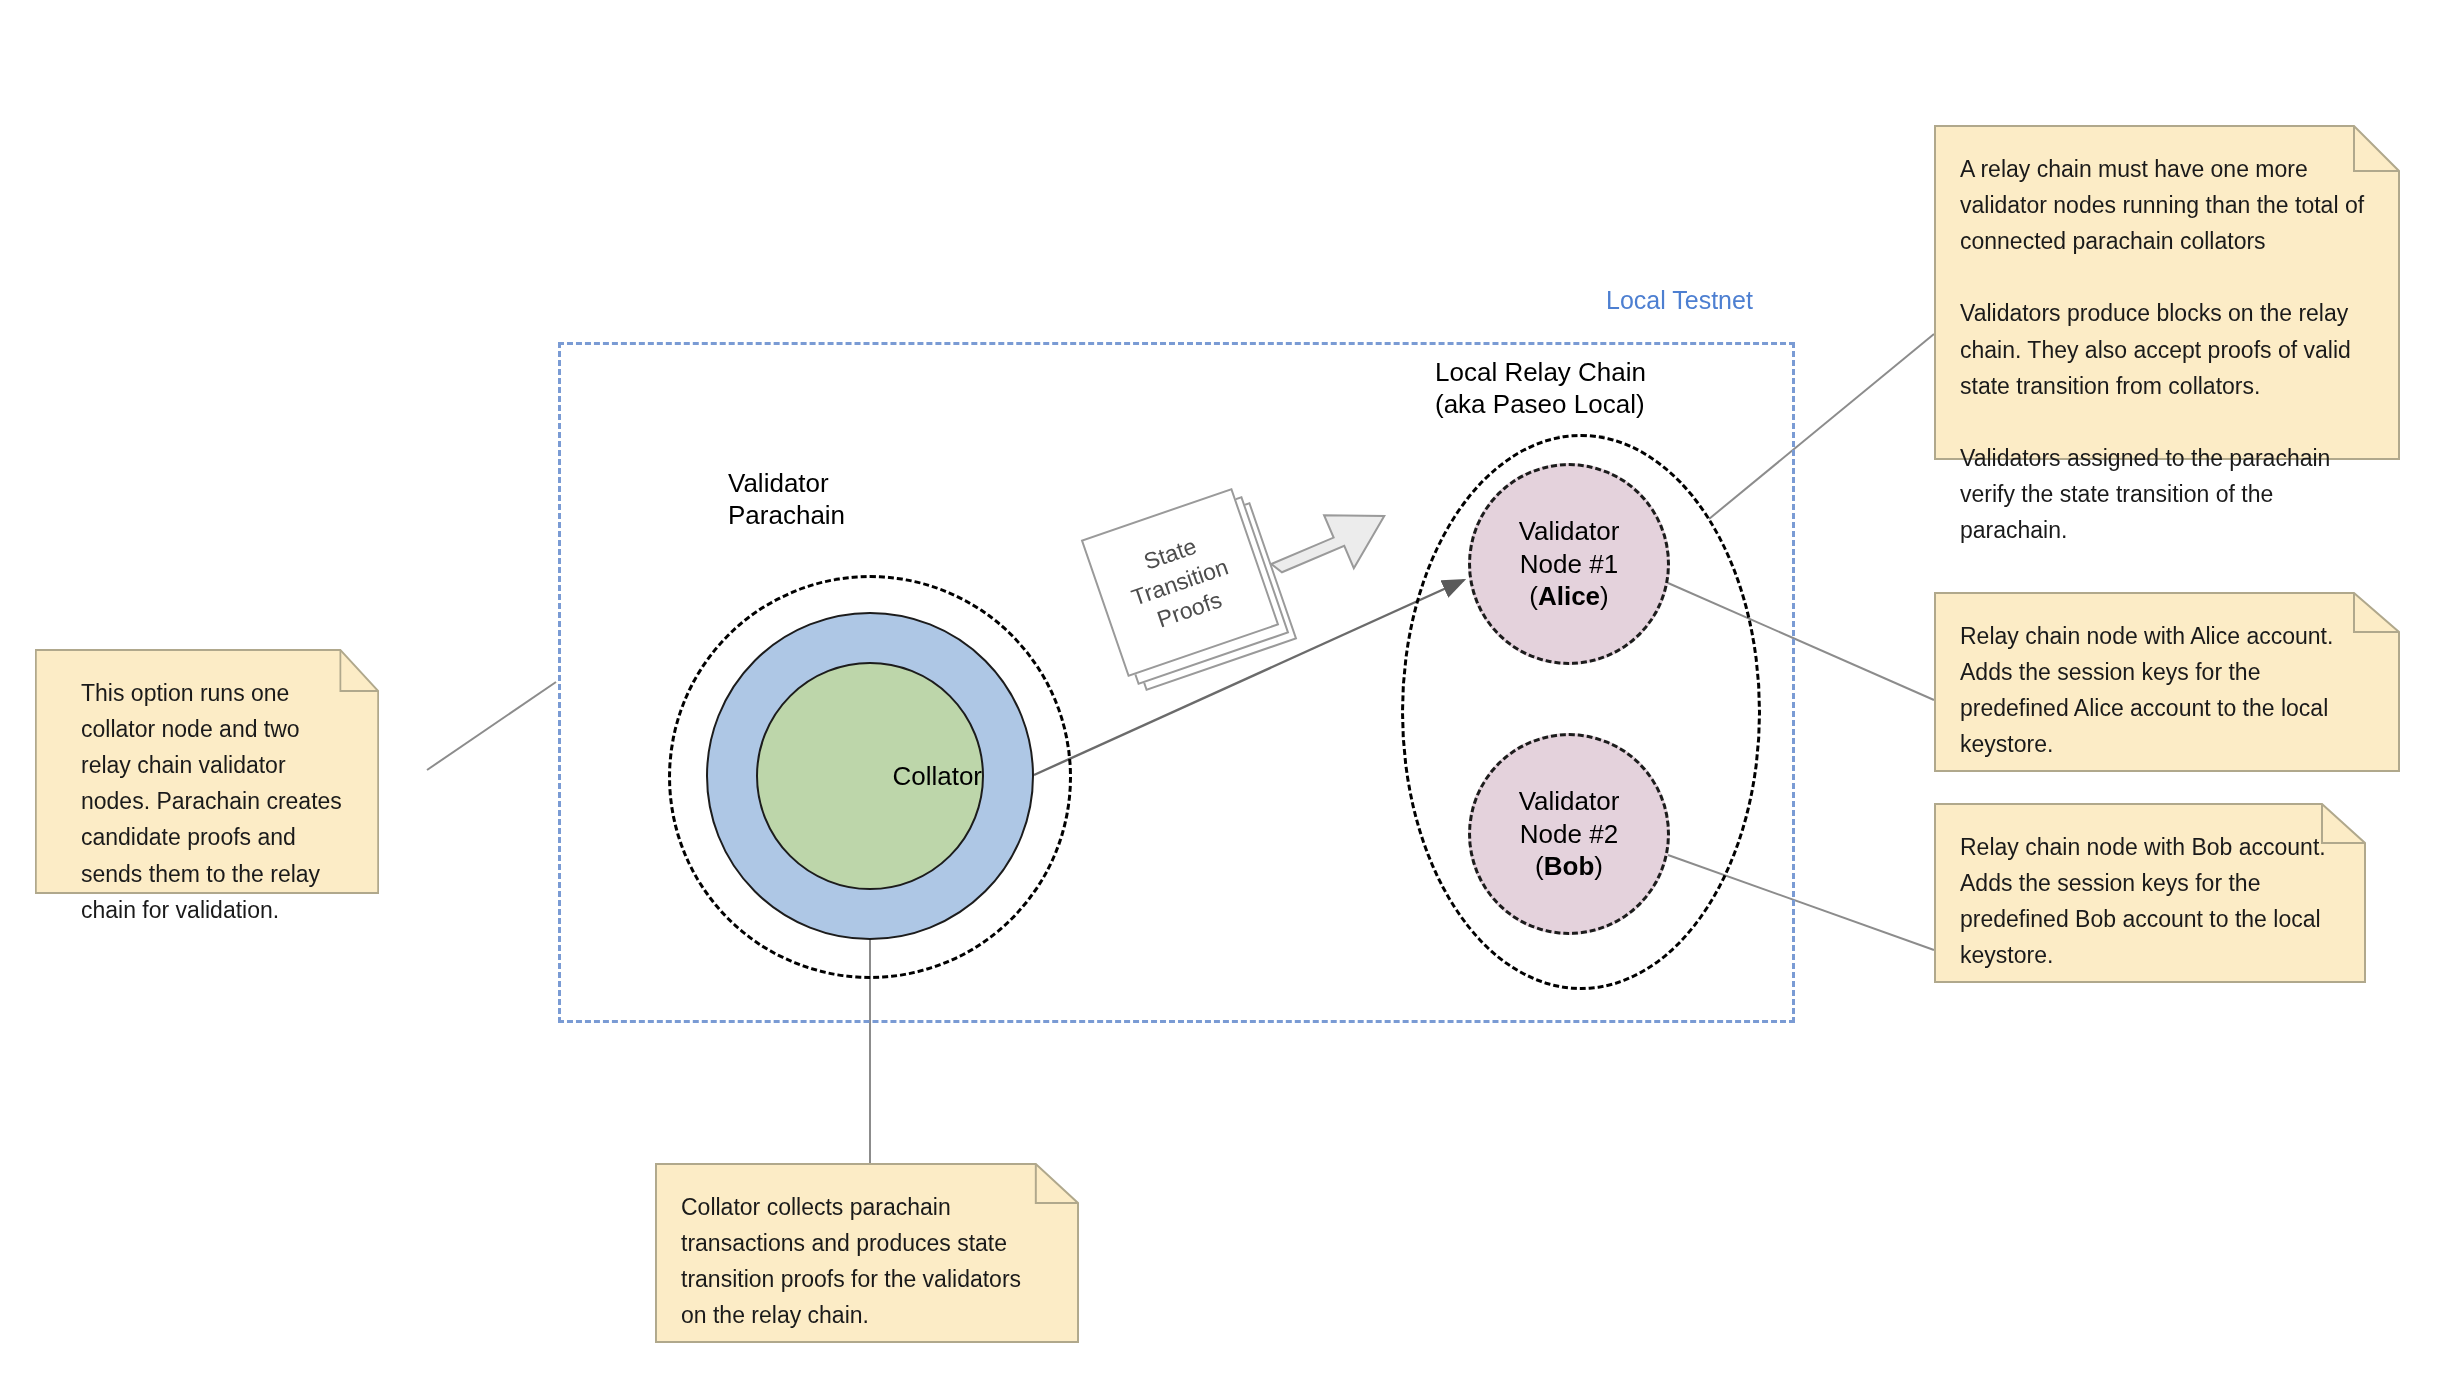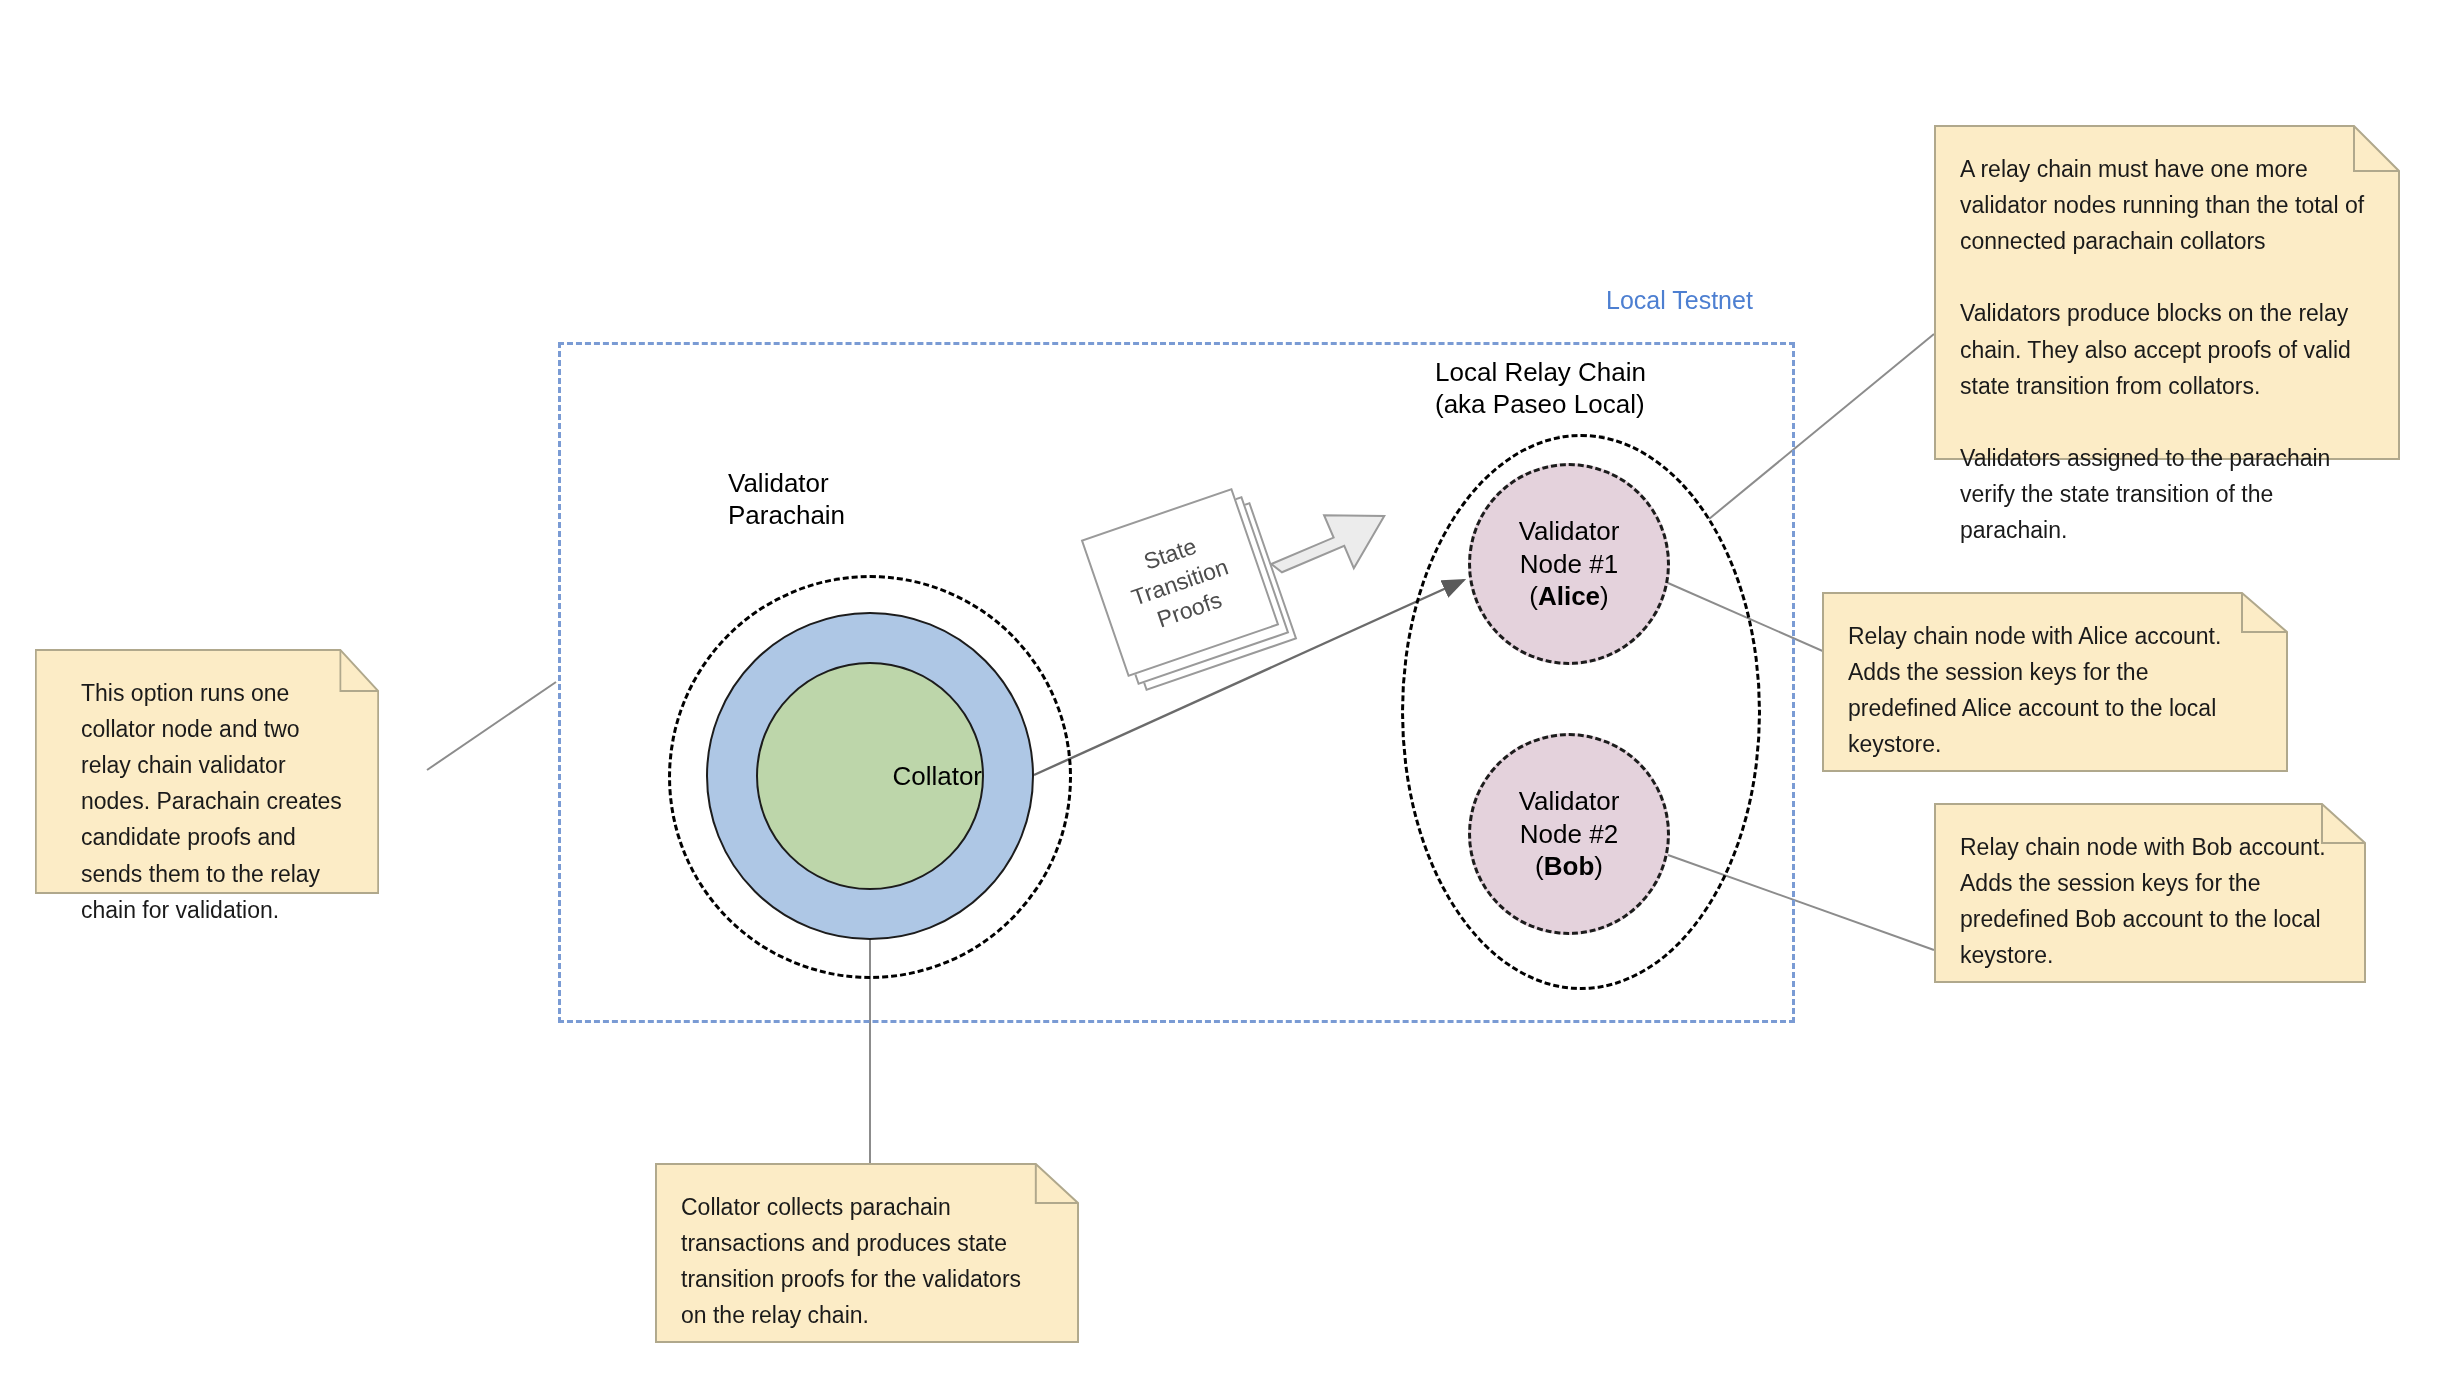--- a/index.html
+++ b/index.html
@@ -192,21 +192,21 @@
     position: absolute;
     left: 0; top: 0;
     width: 100%;
     height: 100%;
     z-index: 1;
   }
   .note > .note-body { background: transparent; }
   .note { background: transparent; }
 
   #note-relay    { left: 1934px; top: 125px;  width: 466px; height: 335px; }
-  #note-alice    { left: 1822px; top: 592px;  width: 466px; height: 180px; }
+  #note-alice    { left: 1934px; top: 592px;  width: 466px; height: 180px; }
   #note-bob      { left: 1934px; top: 803px;  width: 432px; height: 180px; }
   #note-option   { left: 35px;   top: 649px;  width: 344px; height: 245px; padding-left: 20px; }
   #note-collator { left: 655px;  top: 1163px; width: 424px; height: 180px; }
 </style>
 </head>
 <body>
 
 <div id="canvas">
 
   <svg id="wires" viewBox="0 0 2444 1376" xmlns="http://www.w3.org/2000/svg">

